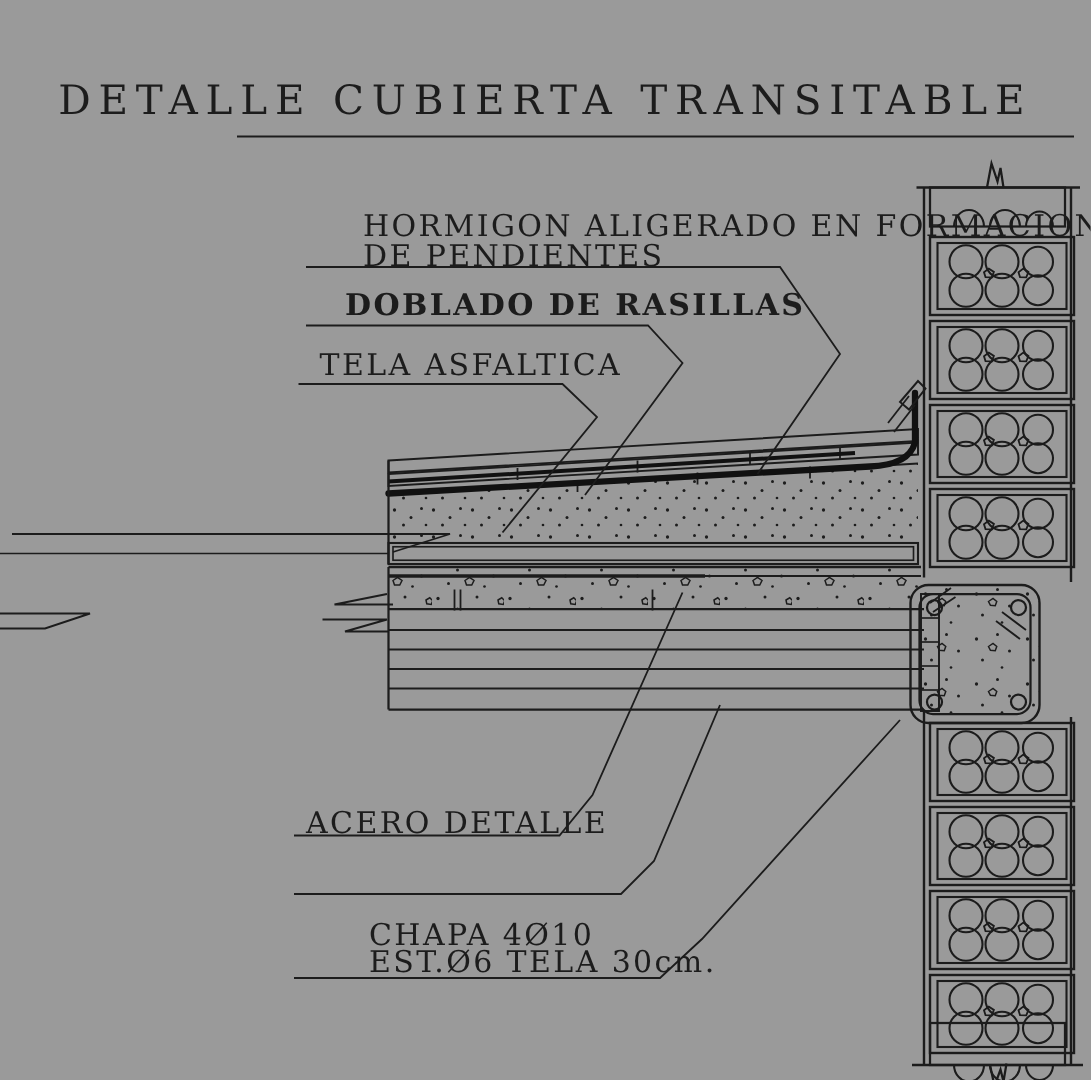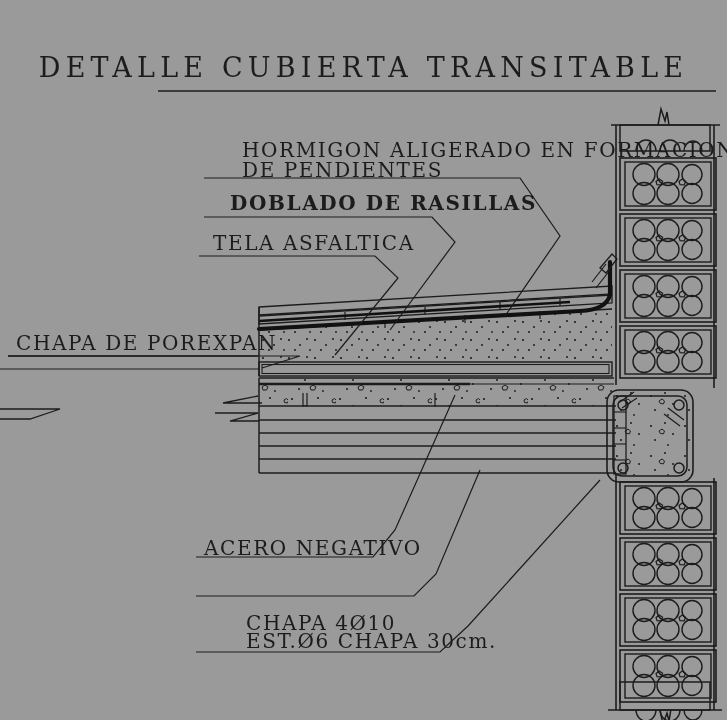--- a/index.html
+++ b/index.html
@@ -279,21 +279,20 @@
     <span id="page-title">DETALLE CUBIERTA TRANSITABLE</span>
   </div>
 
   <div class="lbl" style="left:242px; top:110px;">HORMIGON ALIGERADO EN FORMACION</div>
   <div class="lbl" style="left:242px; top:130px;text-align:right;">DE PENDIENTES</div>
 
   <div class="lbl" style="left:230px; top:163px;font-weight:bold;">DOBLADO DE RASILLAS</div>
 
   <div class="lbl" style="left:213px; top:203px;">TELA ASFALTICA</div>
 
-  <div class="lbl" style="left:16px; top:303px;">CHAPA DE POREXPAN</div>
-
-  <div class="lbl" style="left:204px; top:508px;">ACERO NEGATIVO</div>
+
+  <div class="lbl" style="left:204px; top:508px;">ACERO DETALLE</div>
 
 
   <div class="lbl" style="left:246px; top:583px;">CHAPA 4Ø10</div>
-  <div class="lbl" style="left:246px; top:601px;">EST.Ø6 CHAPA 30cm.</div>
+  <div class="lbl" style="left:246px; top:601px;">EST.Ø6 TELA 30cm.</div>
 
 </div>
 
 </body></html>

